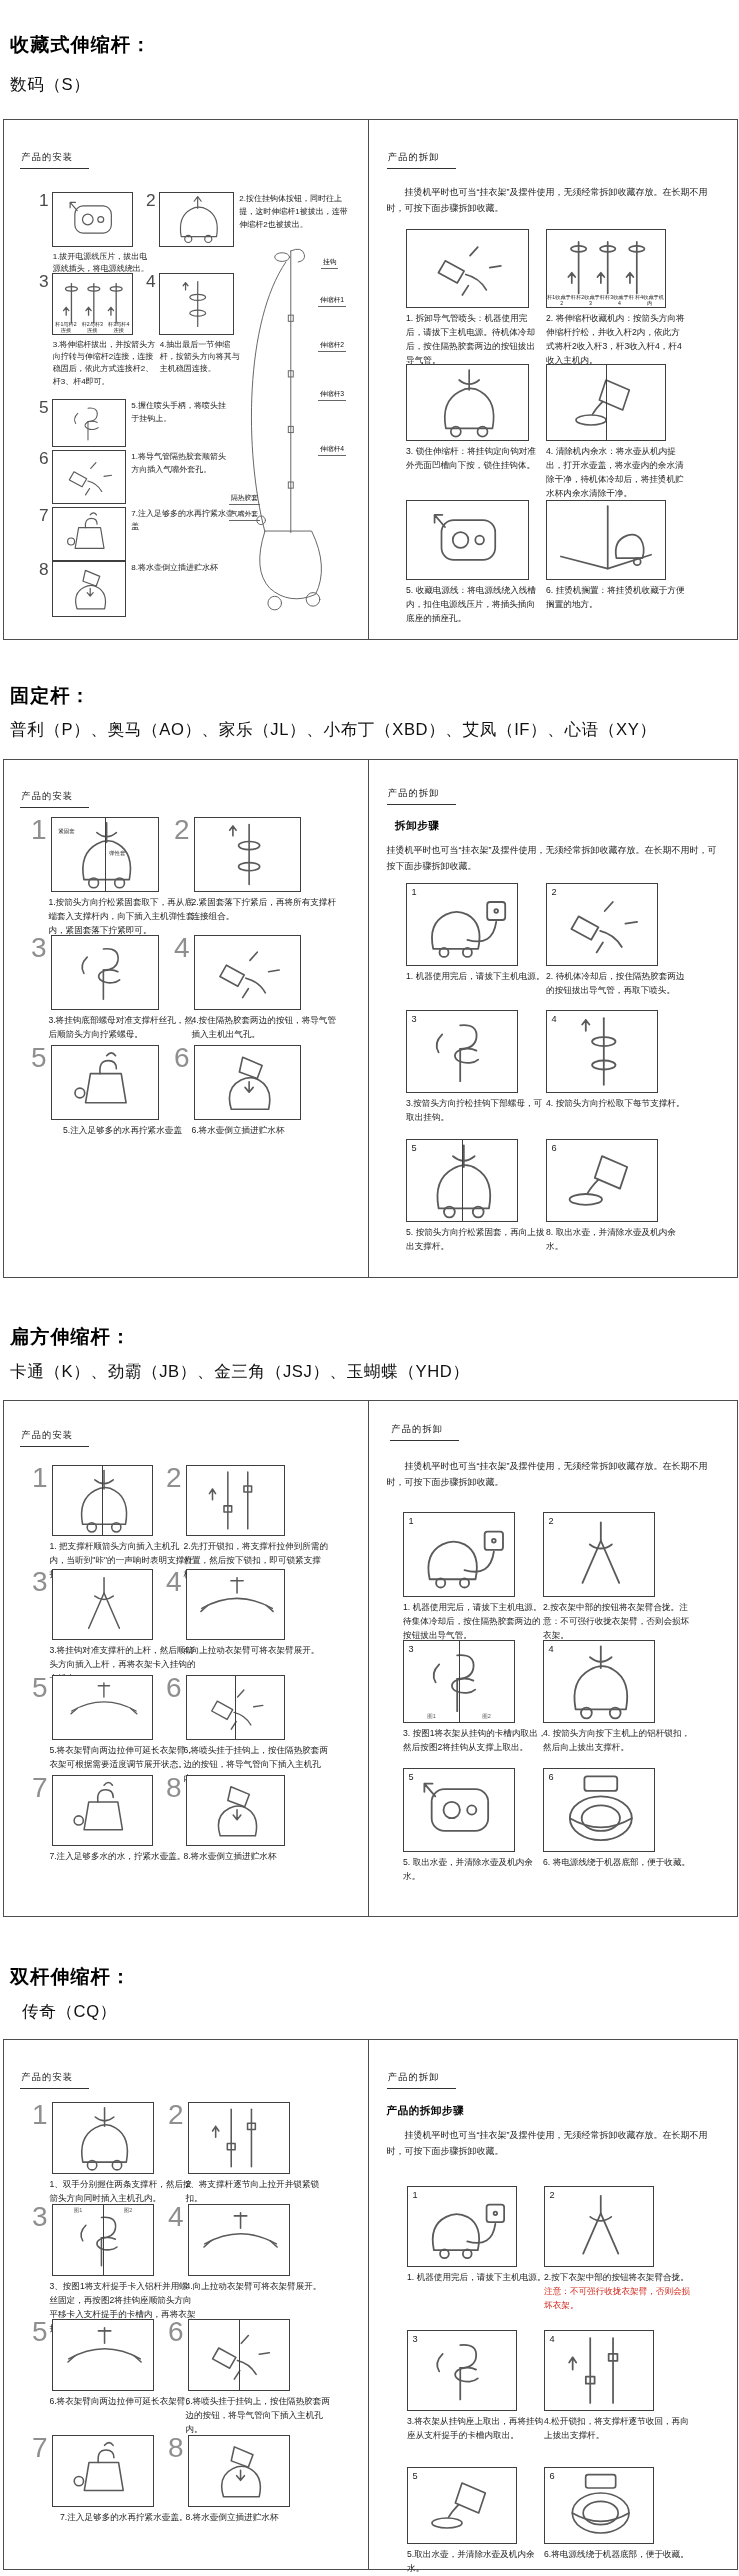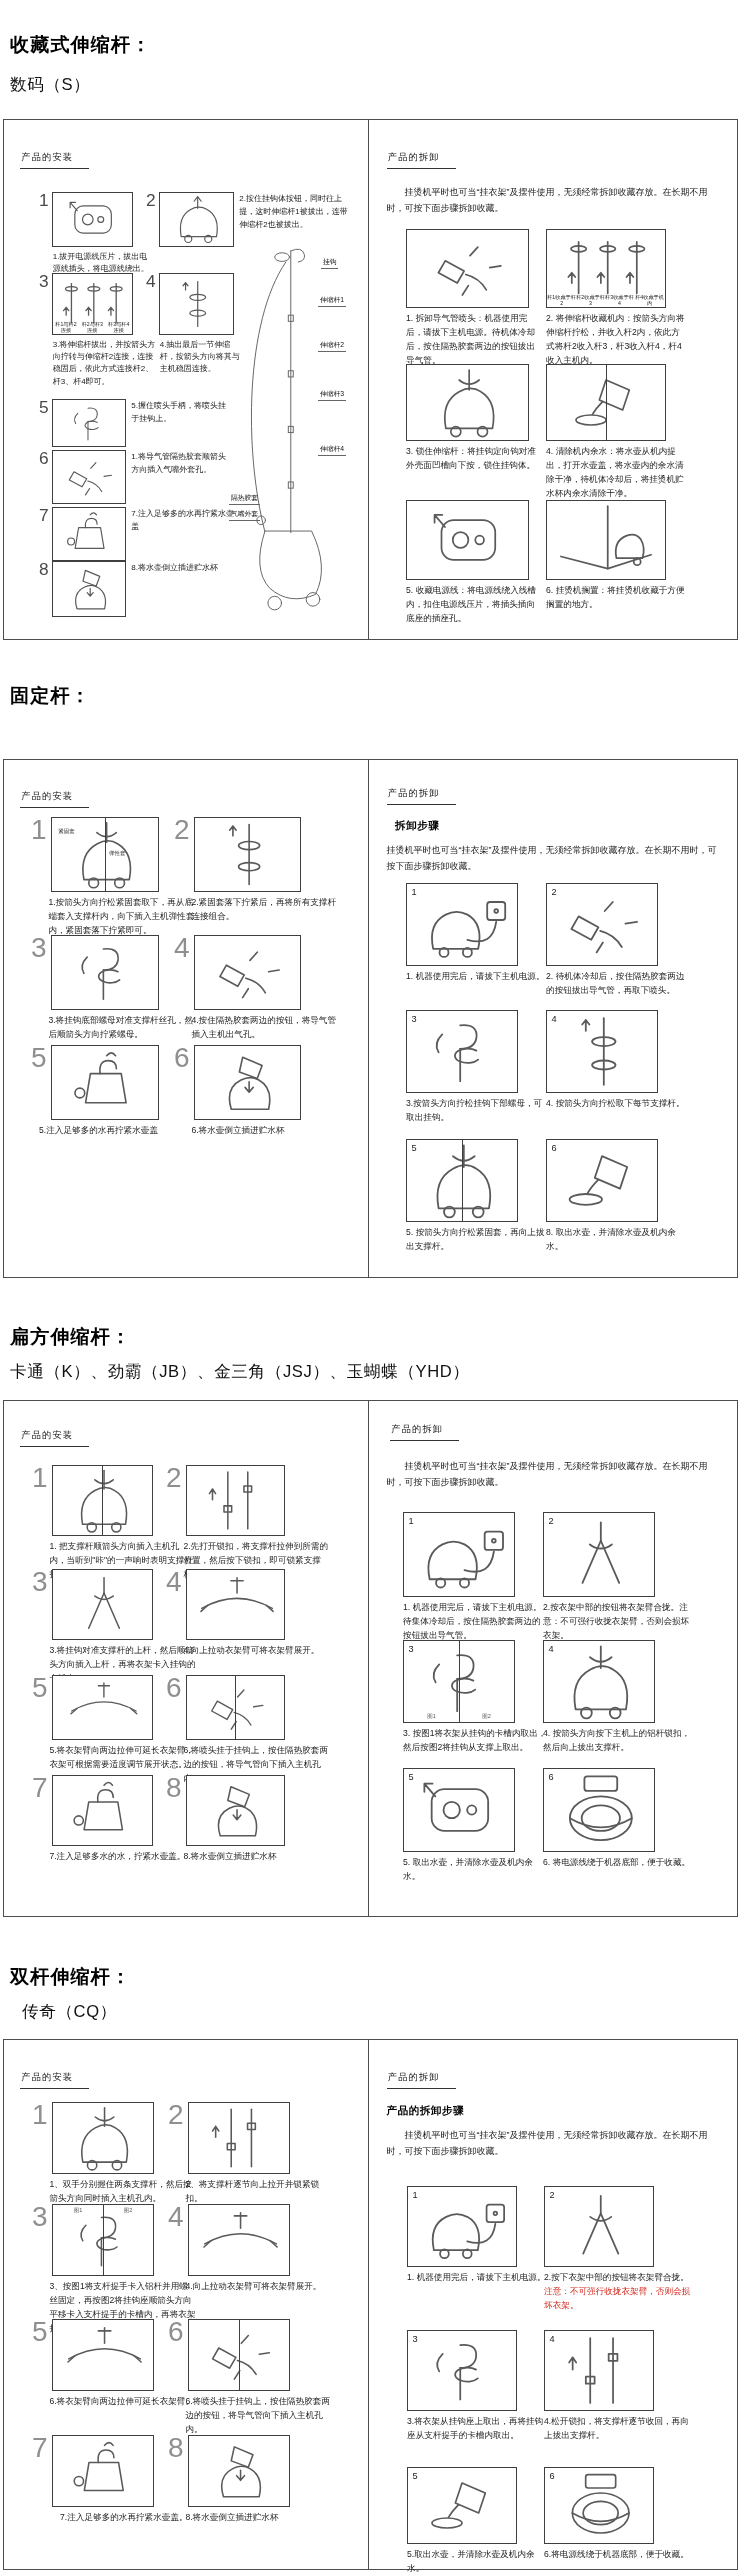--- a/index.html
+++ b/index.html
@@ -286,20 +286,21 @@
                 <path d="M72 66 q-4 -20 12 -26 q10 -4 16 4 q6 10 2 22 z"></path>
                 <circle cx="96" cy="70" r="4"></circle>
               </svg></span>
           </div>
         <div class="capm" style="width:141px">6. 挂烫机搁置：将挂烫机收藏于方便搁置的地方。</div>
       </div>
     </div>
   </div>
 
   <div class="h1" style="left:10px;top:683px">固定杆：</div>
+  <div class="h2" style="left:10px;top:719px">普利（P）、奥马（AO）、家乐（JL）、小布丁（XBD）、艾凤（IF）、心语（XY）</div>
 
   <div class="pbox" style="top:759px;height:517px">
     <div class="half hl">
       <div class="ptitle" style="left:16px;top:30px">产品的安装</div>
 
       <div class="step" style="left:27px;top:57px;width:148px">
         <div class="row">
             <span class="bignum">1</span>
           <div class="sbox split" style="width:106px;height:73px">
             <span class="art"><svg viewBox="0 0 120 90" preserveAspectRatio="xMidYMid meet" fill="none" stroke="#5a5a5a" stroke-width="2" stroke-linecap="round" stroke-linejoin="round">
@@ -363,21 +364,21 @@
             <span class="bignum">5</span>
           <div class="sbox" style="width:106px;height:73px">
               <span class="art"><svg viewBox="0 0 120 90" preserveAspectRatio="xMidYMid meet" fill="none" stroke="#5a5a5a" stroke-width="2" stroke-linecap="round" stroke-linejoin="round">
                   <path d="M42 34 l38 0 6 36 -50 0 z"></path>
                   <path d="M54 34 q-2 -16 10 -16 q10 0 10 10"></path>
                   <circle cx="29" cy="58" r="6"></circle>
                   <path d="M62 12 q6 -7 11 0"></path>
                 </svg></span>
             </div>
           </div>
-        <div class="capm" style="width:147px;margin-left:8px">5.注入足够多的水再拧紧水壶盖</div>
+        <div class="capm" style="width:147px;margin-left:32px">5.注入足够多的水再拧紧水壶盖</div>
       </div>
       <div class="step" style="left:170px;top:285px;width:154px">
         <div class="row">
             <span class="bignum">6</span>
           <div class="sbox" style="width:105px;height:73px">
               <span class="art"><svg viewBox="0 0 120 90" preserveAspectRatio="xMidYMid meet" fill="none" stroke="#5a5a5a" stroke-width="2" stroke-linecap="round" stroke-linejoin="round">
                   <path d="M40 78 q-8 -26 12 -36 q12 -6 22 0 q18 10 12 36 z"></path>
                   <path d="M54 14 l24 10 -6 16 -22 -8 z"></path>
                   <path d="M62 44 l0 12 m-5 -5 l5 6 5 -6"></path>
                 </svg></span>

